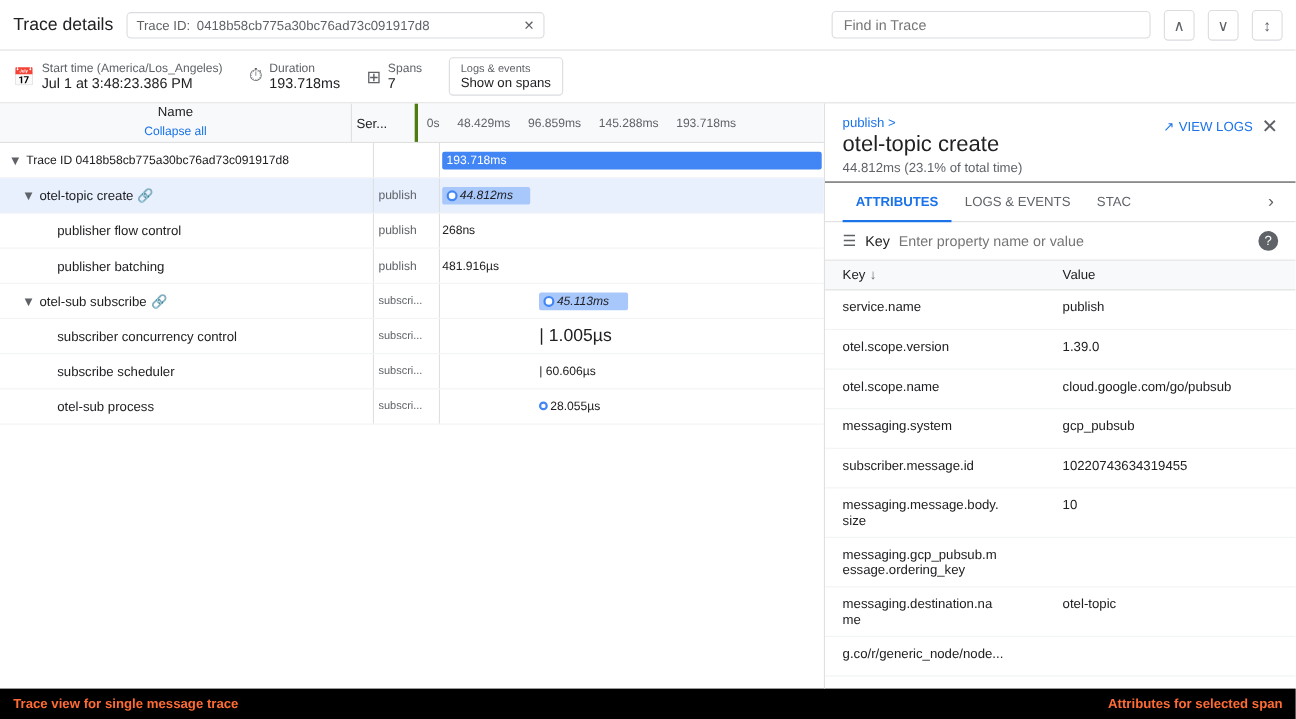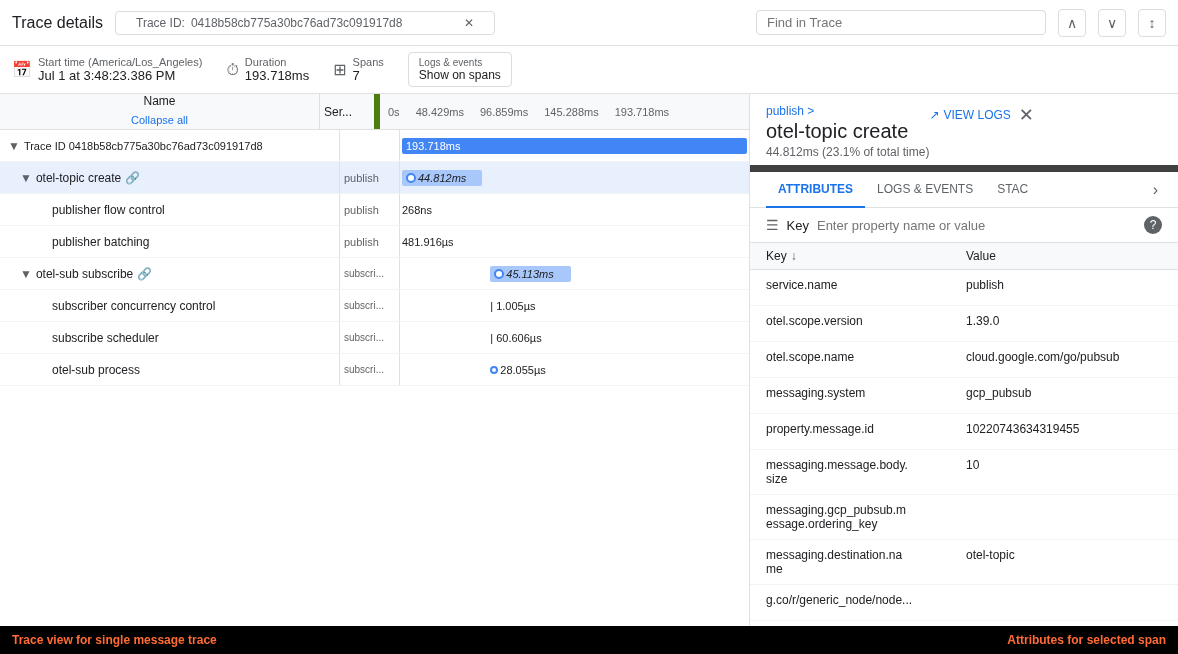--- a/index.html
+++ b/index.html
@@ -17,21 +17,21 @@
     .page-title {
       font-size: 16px;
       font-weight: 500;
       white-space: nowrap;
     }
     .trace-id-input-wrap {
       display: flex;
       align-items: center;
       border: 1px solid #dadce0;
       border-radius: 4px;
-      padding: 4px 20px;
+      padding: 4px 8px;
       flex: 0 0 380px;
       gap: 6px;
     }
     .trace-id-input-wrap span {
       font-size: 12px;
       color: #5f6368;
       white-space: nowrap;
     }
     .trace-id-value {
       font-size: 12px;
@@ -154,21 +154,21 @@
       cursor: pointer;
       background: none;
       border: none;
       padding: 0;
     }
     .th-service {
       width: 60px;
       padding: 0 4px;
       font-size: 12px;
       font-weight: 500;
-      border-right: 6px solid #4d7c0f;
+      border-right: 3px solid #4d7c0f;
       height: 100%;
       display: flex;
       align-items: center;
     }
     .th-timeline {
       flex: 1;
       padding: 0 8px;
       font-size: 11px;
       color: #5f6368;
       display: flex;
@@ -252,23 +252,24 @@
 
     
     .right-panel {
       flex: 1;
       display: flex;
       flex-direction: column;
       overflow: hidden;
     }
     .rp-header {
       padding: 10px 16px 6px;
-      border-bottom: 7px solid #404040;
+      border-bottom: 1px solid #404040;
       display: flex;
       align-items: flex-start;
+      justify-content: space-between;
     }
     .rp-breadcrumb {
       font-size: 12px;
       color: #1a73e8;
       cursor: pointer;
     }
     .rp-title {
       font-size: 20px;
       font-weight: 400;
       margin-top: 2px;
@@ -559,21 +560,21 @@
           </div>
         </div>
       </div>
 
       <div class="trace-row">
         <div class="tr-name indent-3">
           <span>subscriber concurrency control</span>
         </div>
         <div class="tr-service" style="font-size:10px;">subscri...</div>
         <div class="tr-timeline">
-          <div style="position:absolute; left:calc(23% + 10px); font-size:11px;">| 1.005µs</div>
+          <div style="position:absolute; left:calc(23% + 10px); font-size:16px;">| 1.005µs</div>
         </div>
       </div>
 
       <div class="trace-row">
         <div class="tr-name indent-3">
           <span>subscribe scheduler</span>
         </div>
         <div class="tr-service" style="font-size:10px;">subscri...</div>
         <div class="tr-timeline">
           <div style="position:absolute; left:calc(23% + 10px); font-size:11px;text-align:right;">| 60.606µs</div>
@@ -651,21 +652,21 @@
         <div class="attr-key">otel.scope.name</div>
         <div class="attr-val">cloud.google.com/go/pubsub</div>
       </div>
 
       <div class="attr-row">
         <div class="attr-key">messaging.system</div>
         <div class="attr-val">gcp_pubsub</div>
       </div>
 
       <div class="attr-row">
-        <div class="attr-key">property.message.id</div>
+        <div class="attr-key">subscriber.message.id</div>
         <div class="attr-val">10220743634319455</div>
       </div>
 
       <div class="attr-row">
         <div class="attr-key">messaging.message.body.<br>size</div>
         <div class="attr-val">10</div>
       </div>
 
       <div class="attr-row">
         <div class="attr-key">messaging.gcp_pubsub.m<br>essage.ordering_key</div>

